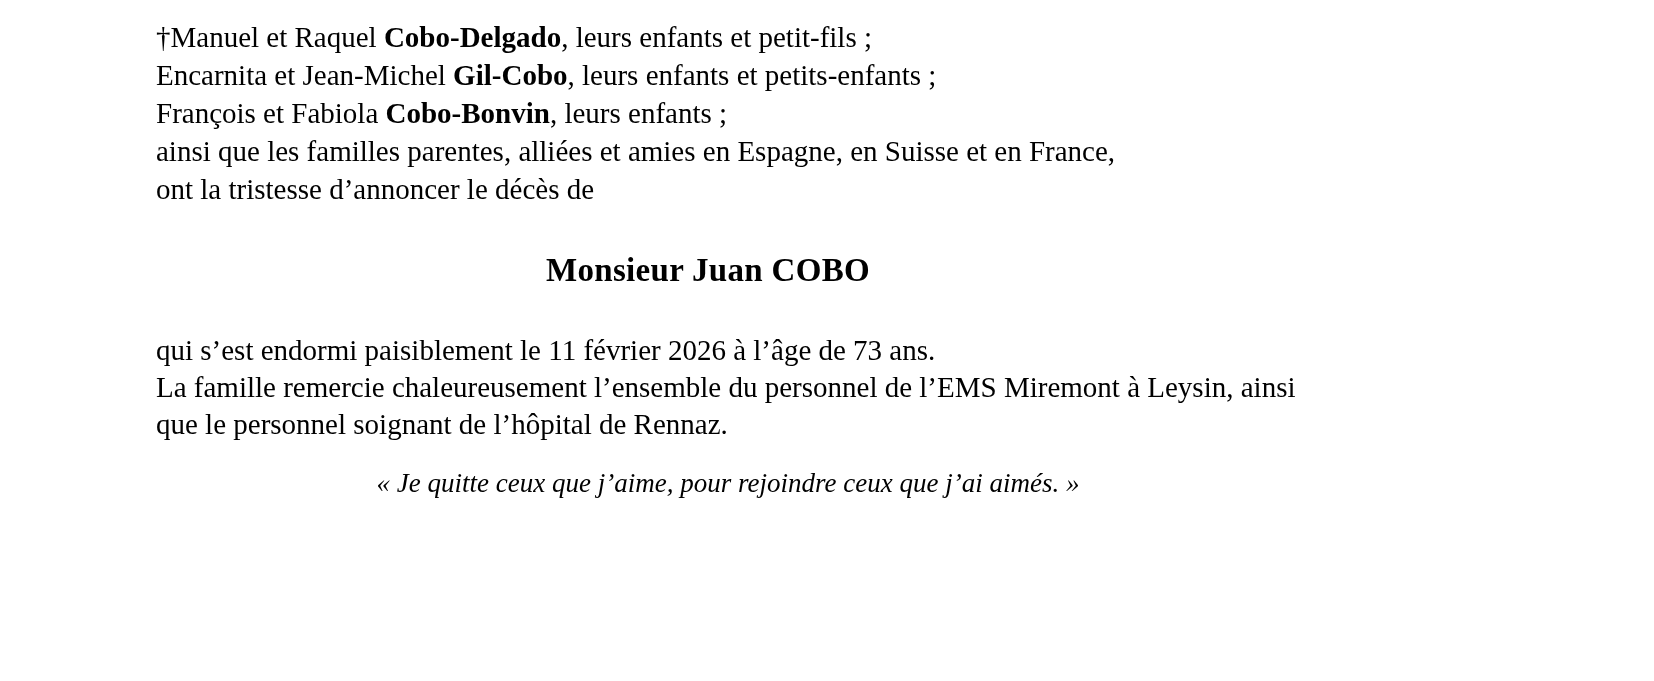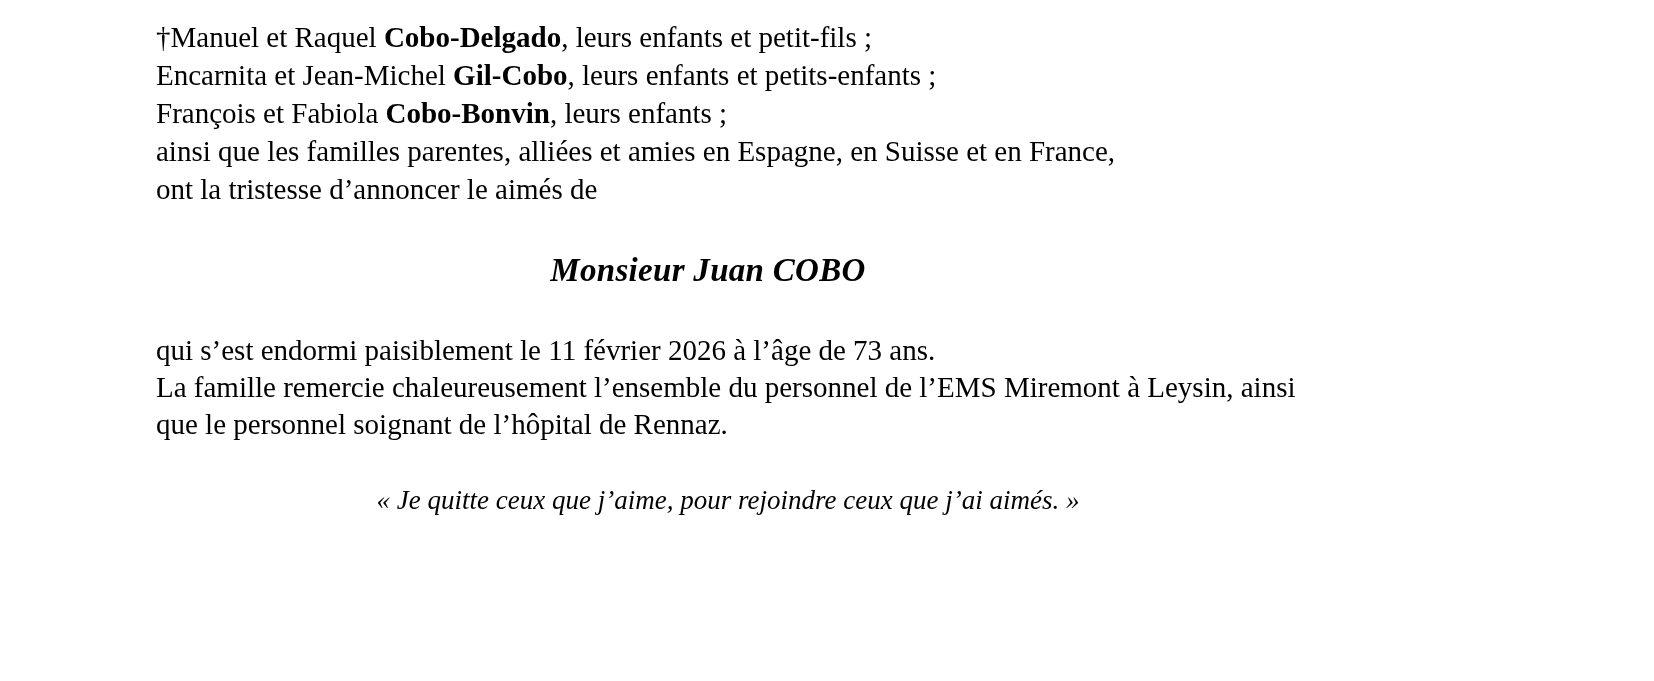--- a/index.html
+++ b/index.html
@@ -34,38 +34,37 @@
     white-space: normal;
   }
   .line b {
     font-weight: bold;
   }
   .deceased-block {
     text-align: center;
     margin-top: 42px;
     margin-bottom: 42px;
     padding-right: 100px;
-    font-style: italic;
   }
   .deceased-name {
     font-size: 33px;
     font-weight: bold;
     line-height: 40px;
     letter-spacing: 0.3px;
   }
   .details-block {
     margin-top: 16px;
   }
   .details-block .line {
     font-size: 29px;
     line-height: 37px;
   }
   .quote-block {
     text-align: center;
-    margin-top: 40px;
+    margin-top: 23px;
     padding-right: 60px;
   }
   .quote {
     font-size: 27px;
     font-style: italic;
     line-height: 34px;
   }
 </style>
 </head>
 <body>
@@ -81,21 +80,21 @@
     <div class="line">
       <span>Encarnita et Jean-Michel </span><b>Gil-Cobo</b><span>, leurs enfants et petits-enfants ;</span>
     </div>
 
     <div class="line">
       <span>François et Fabiola </span><b>Cobo-Bonvin</b><span>, leurs enfants ;</span>
     </div>
 
     <div class="line">ainsi que les familles parentes, alliées et amies en Espagne, en Suisse et en France,</div>
 
-    <div class="line">ont la tristesse d’annoncer le aimés de</div>
+    <div class="line">ont la tristesse d’annoncer le décès de</div>
 
   </div>
 
   <div class="block deceased-block">
     <div class="deceased-name">Monsieur Juan COBO</div>
   </div>
 
   <div class="block details-block">
 
     <div class="line">qui s’est endormi paisiblement le 11 février 2026 à l’âge de 73 ans.</div>

